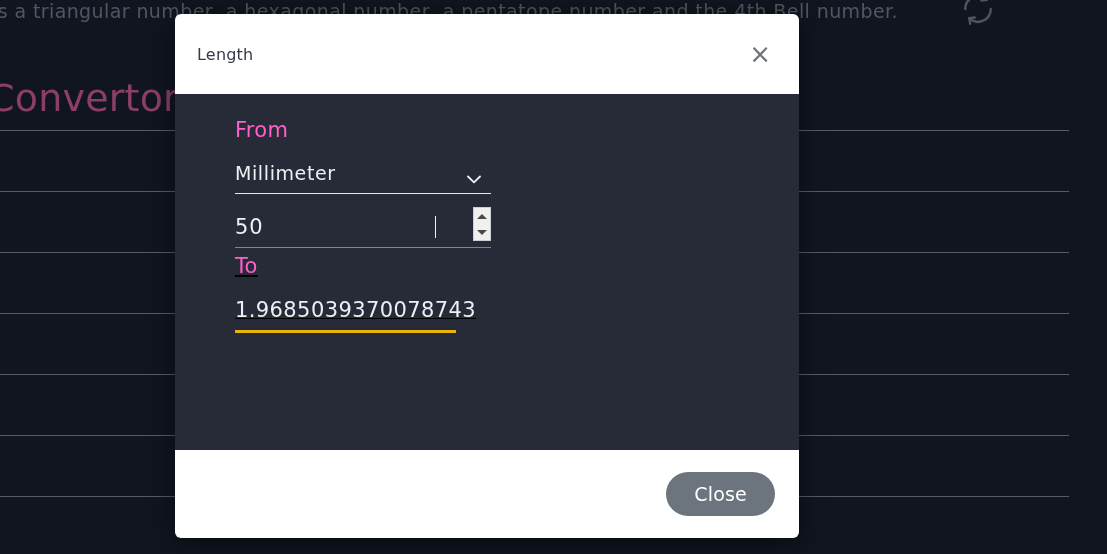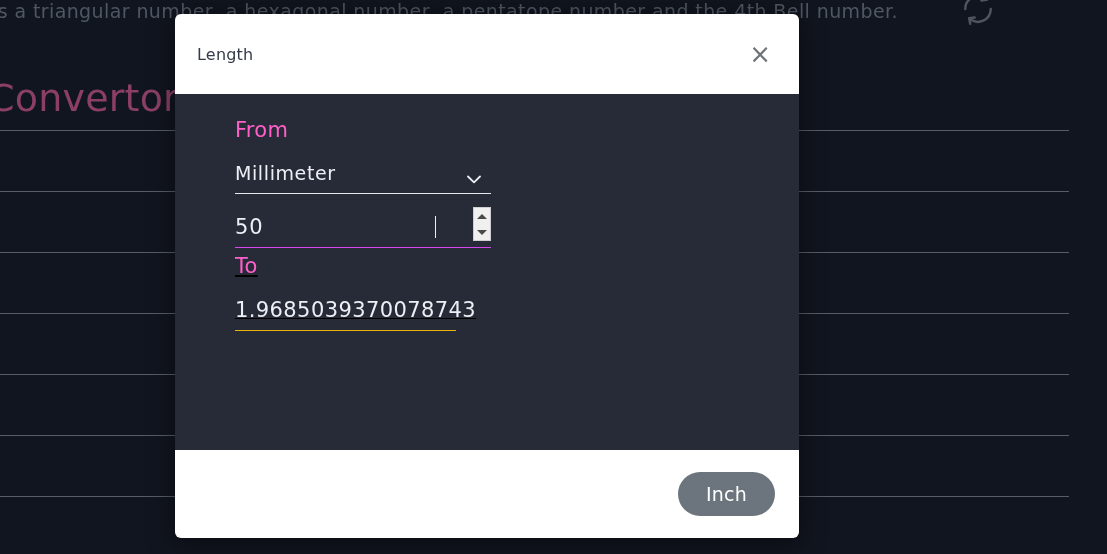--- a/index.html
+++ b/index.html
@@ -185,21 +185,21 @@
   }
   .spin-arrow {
     width: 0; height: 0;
     border-left: 5px solid transparent;
     border-right: 5px solid transparent;
   }
   .spin-up   { border-bottom: 5px solid #4a4a4a; }
   .spin-down { border-top: 5px solid #4a4a4a; }
 
   .result-row {
-    border-bottom: 1px solid #eab308;
+    border-bottom: 3px solid #eab308;
     padding: 4px 0 8px 0;
     margin-top: 12px;
     width: 221px;
     text-align: right;
   }
   .result-value {
     color: #eceff3;
     font-size: 21px;
     letter-spacing: .4px;
   }
@@ -286,16 +286,16 @@
 
 
         <div class="result-row">
           <span class="result-value">1.9685039370078743</span>
         </div>
       </div>
 
     </div>
 
     <div class="modal-footer">
-      <button class="btn-close">Inch</button>
+      <button class="btn-close">Close</button>
     </div>
   </div>
 </div>
 
 </body></html>

